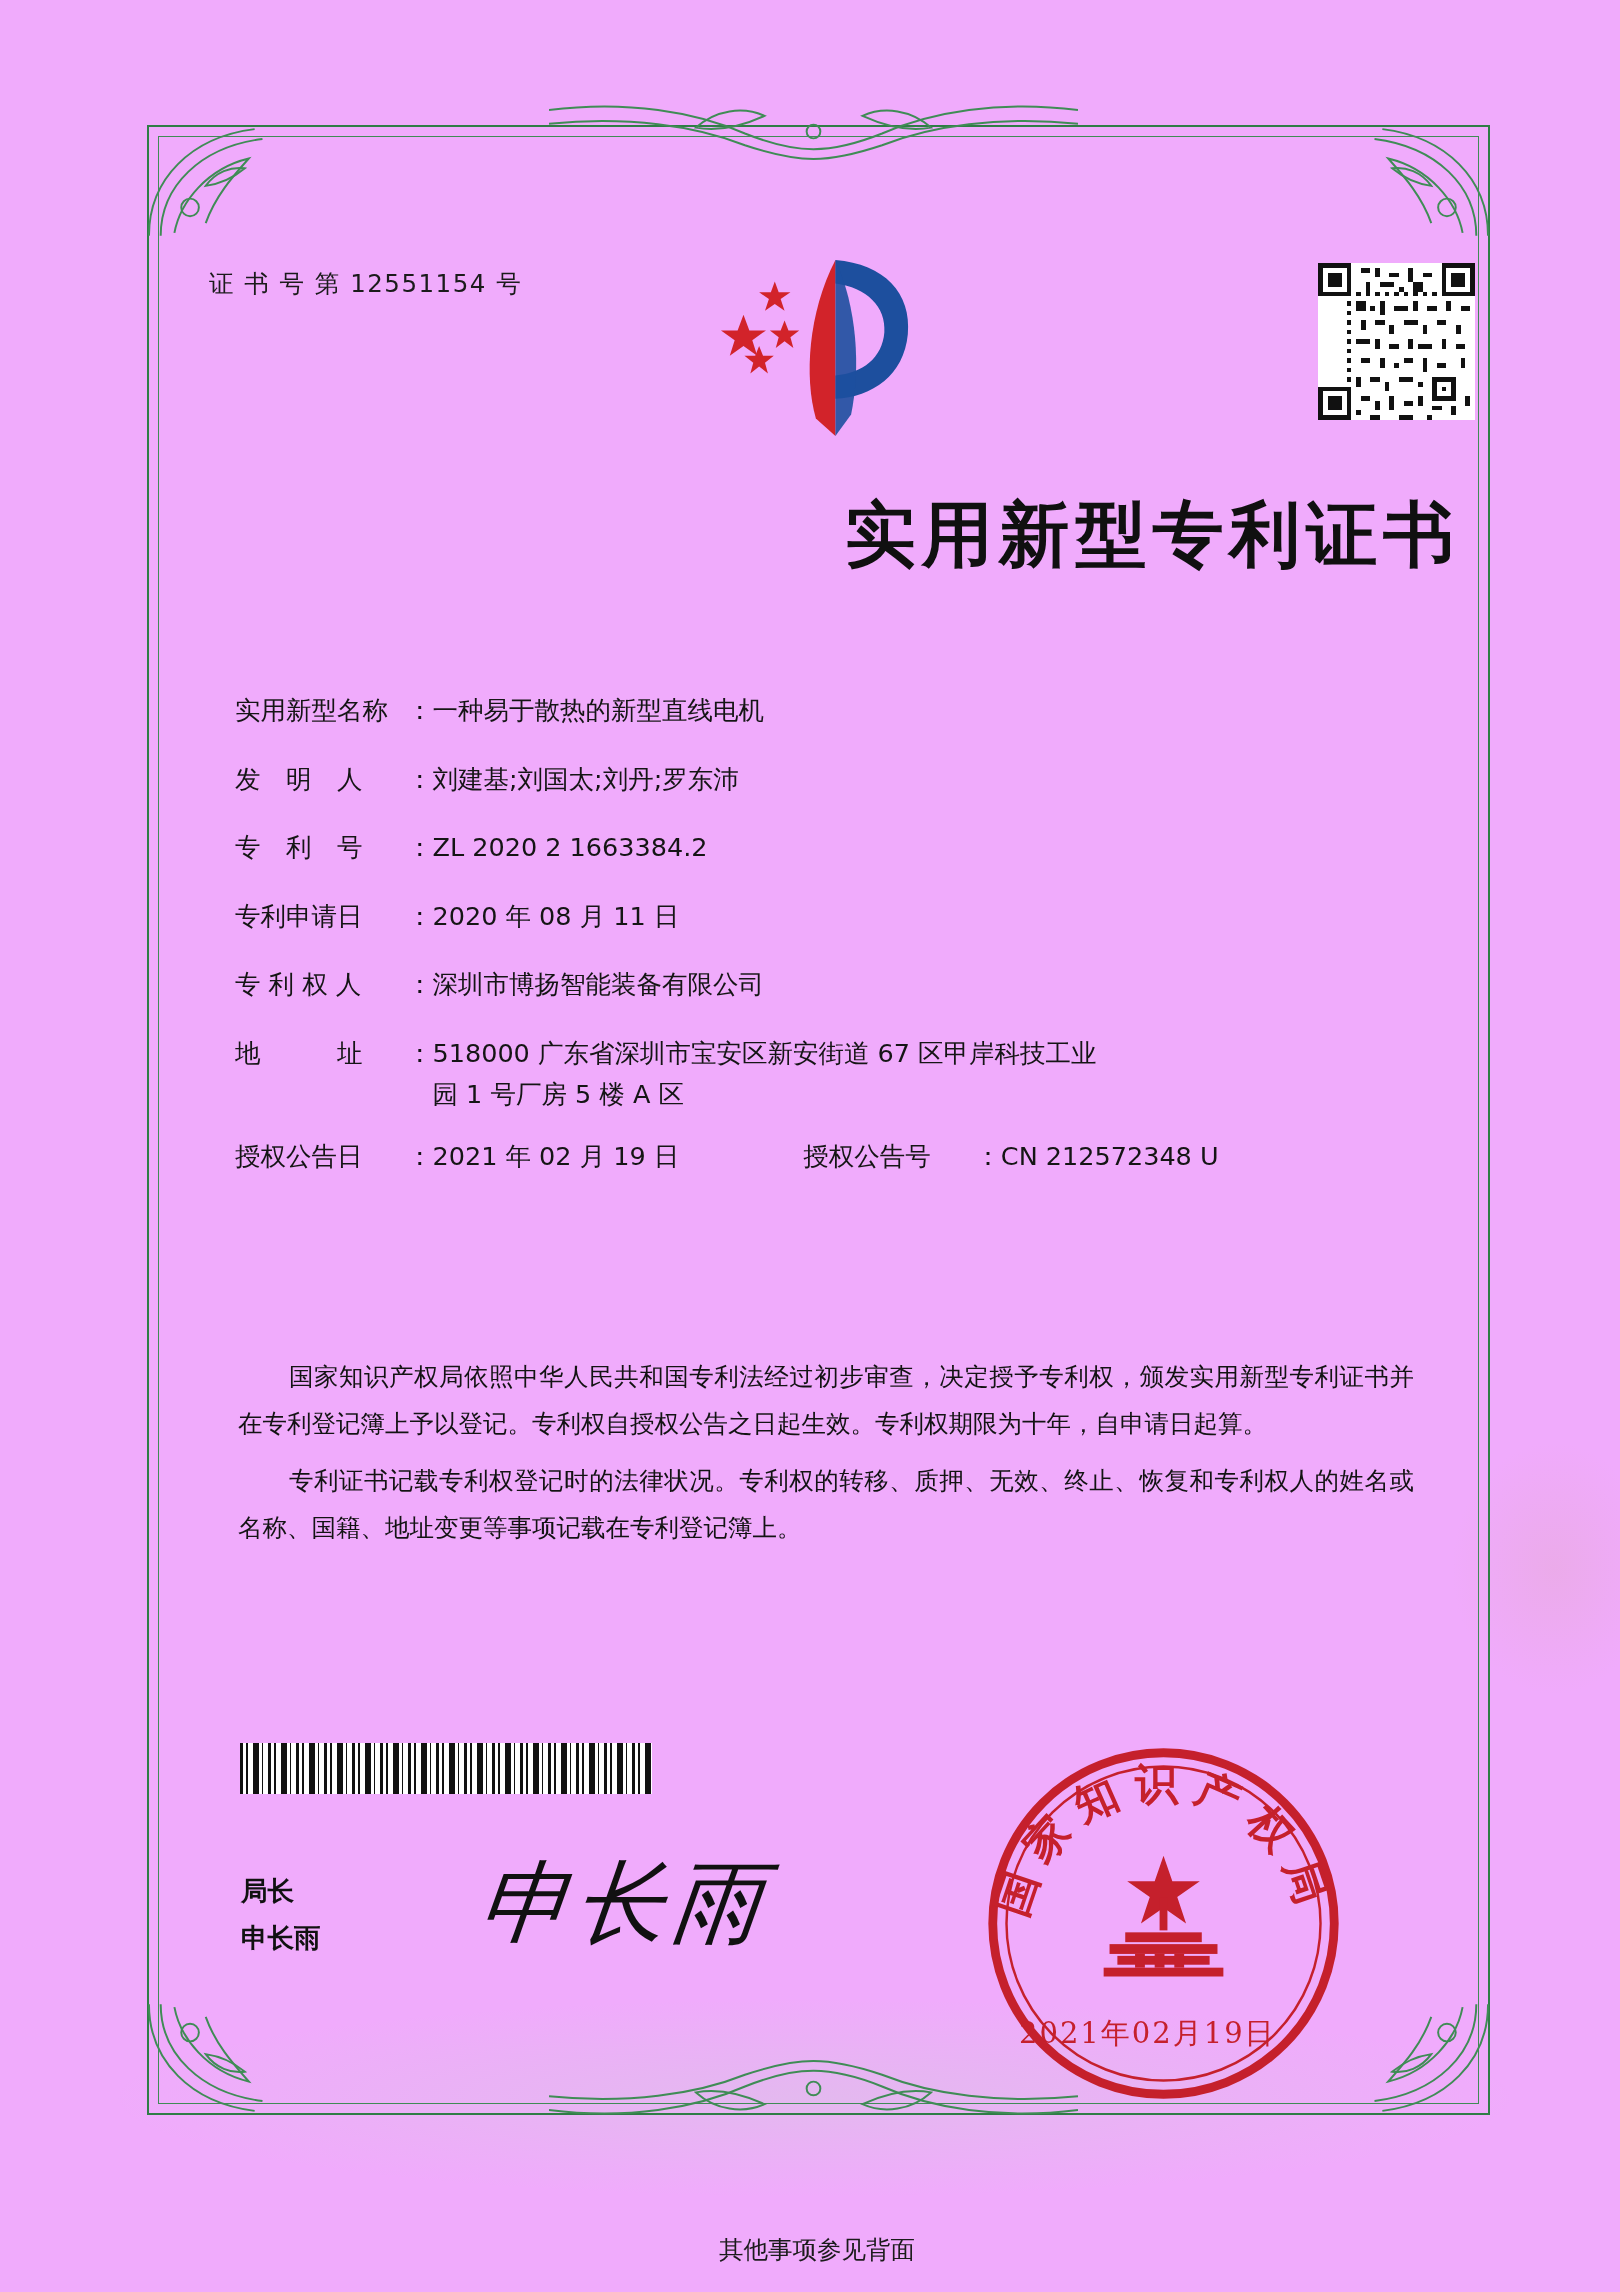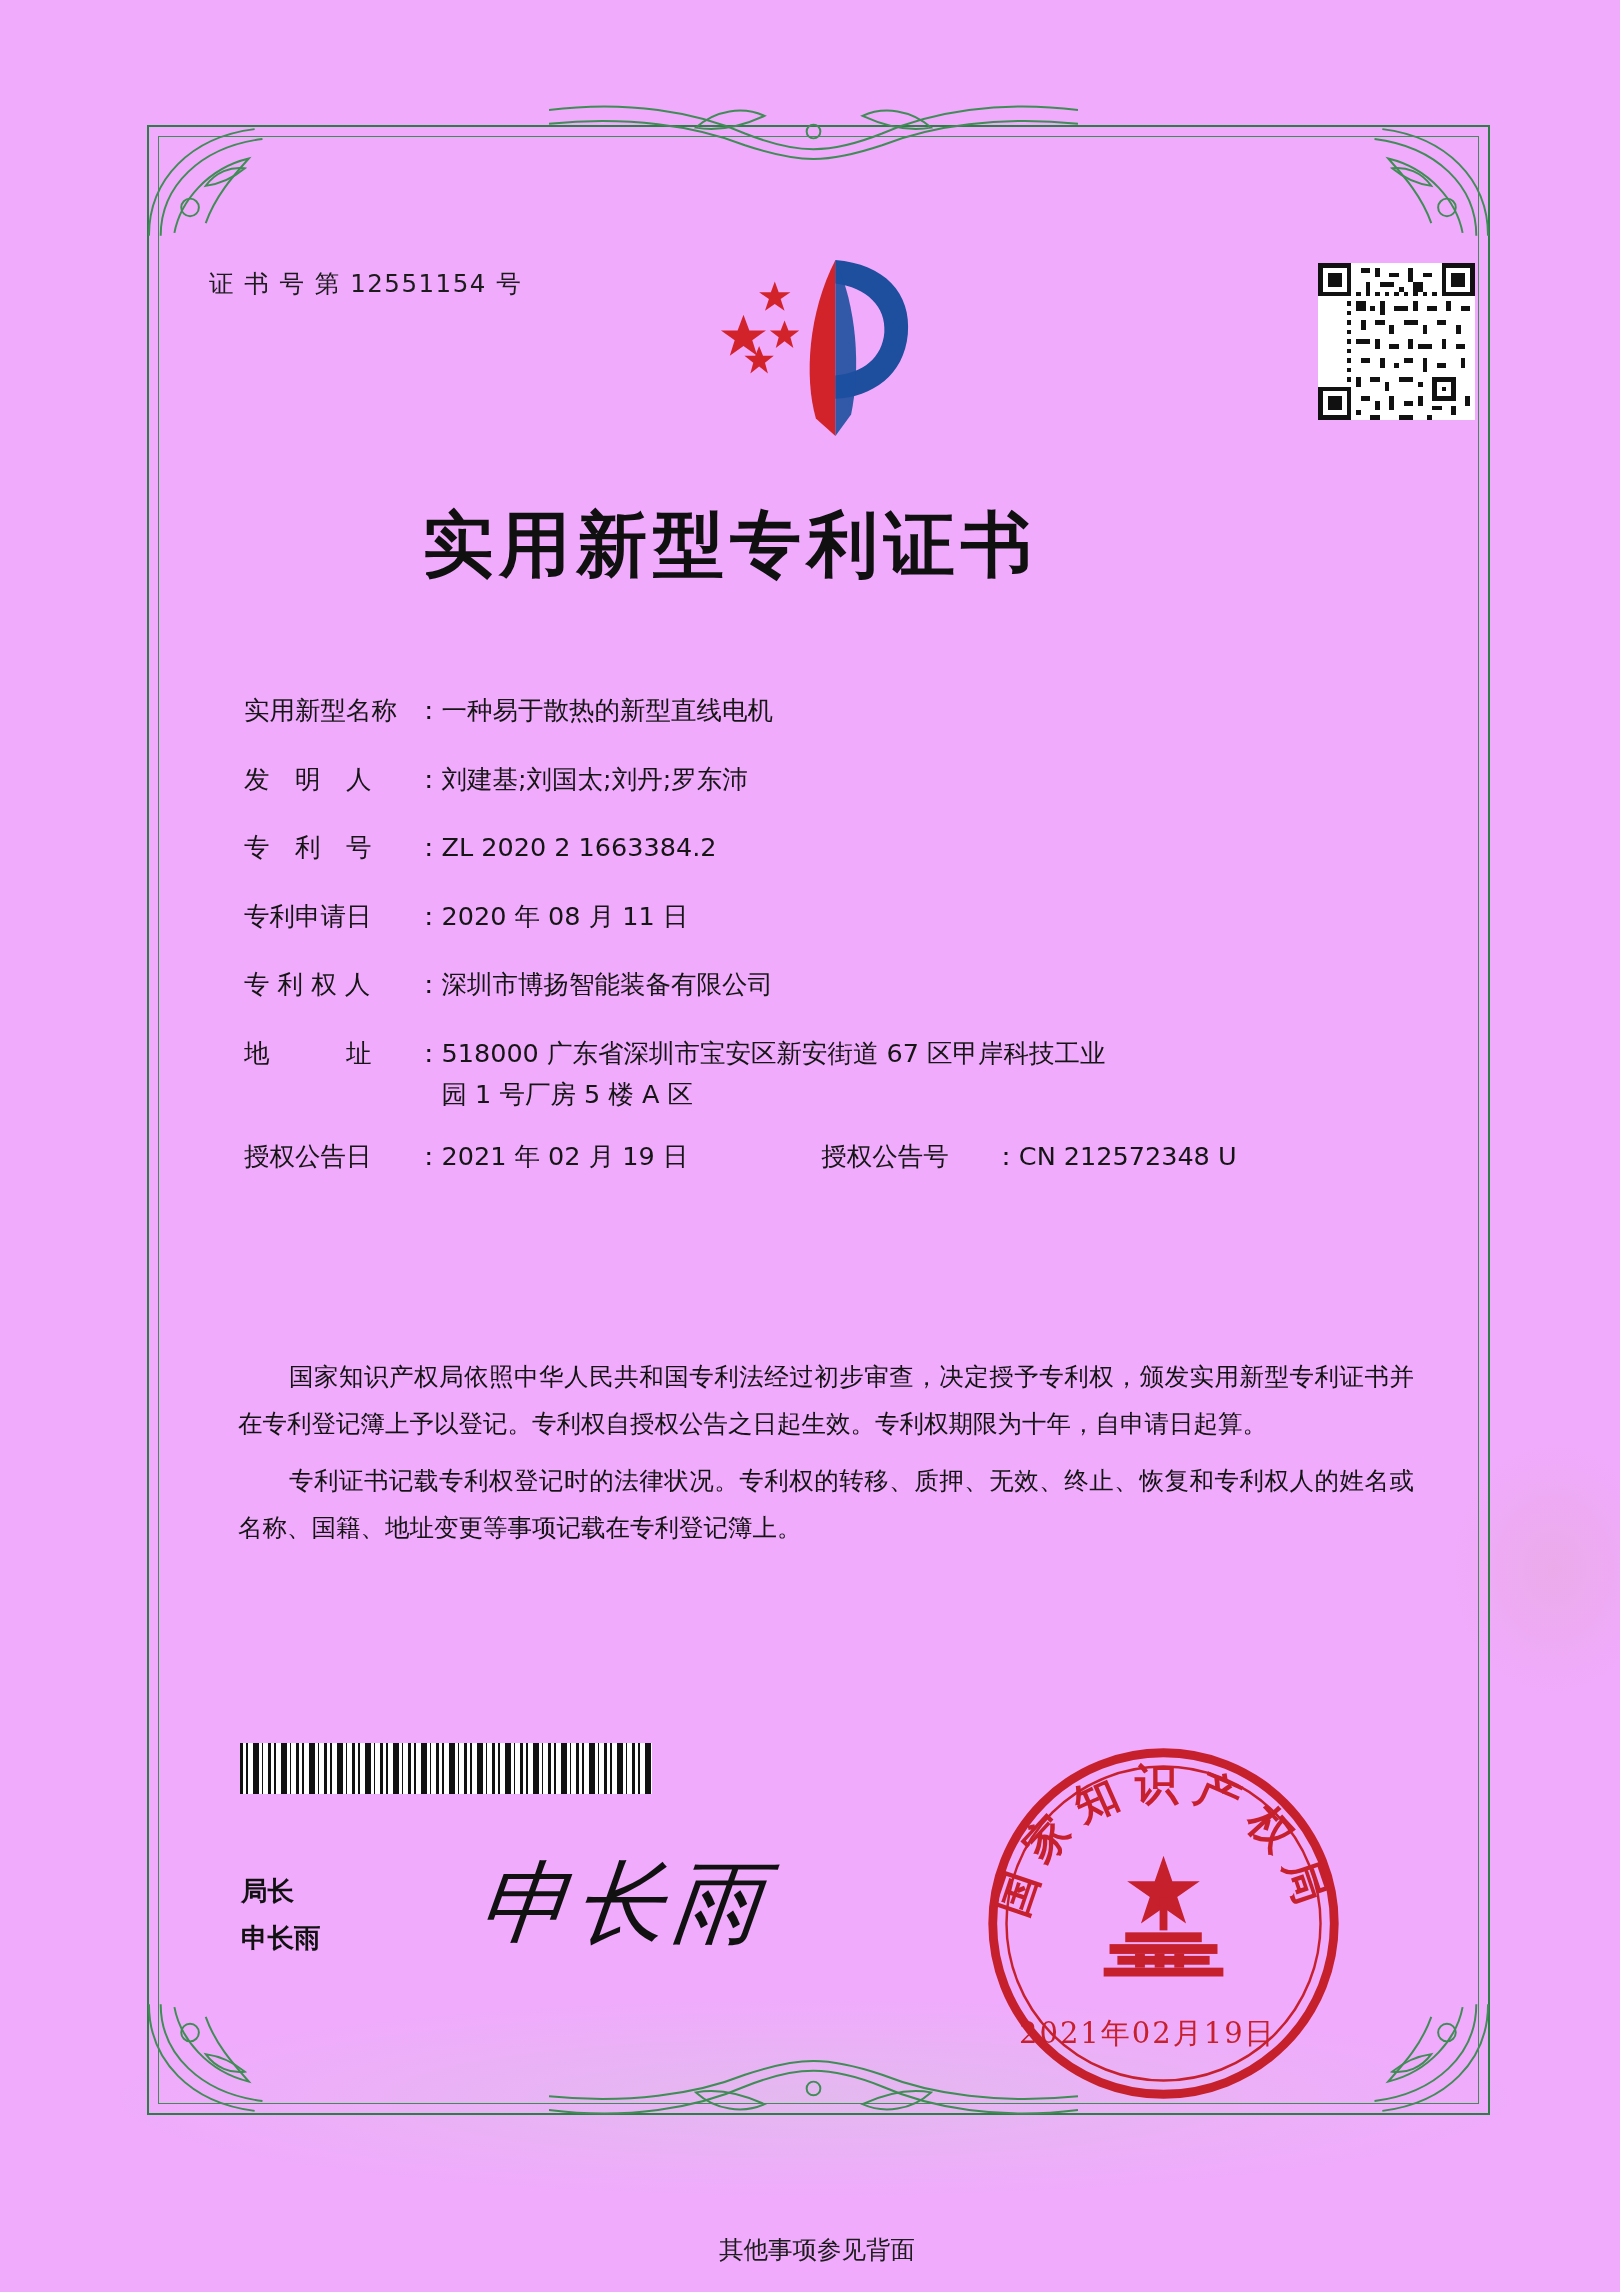--- a/index.html
+++ b/index.html
@@ -92,23 +92,23 @@
     left: 1318px;
     top: 263px;
     width: 157px;
     height: 157px;
   }
 
   
   .title {
     position: absolute;
     left: 0;
-    top: 498px;
+    top: 488px;
     width: 1460px;
-    text-align: center;
+    text-align: right;
     font-size: 71px;
     font-weight: bold;
     letter-spacing: 5.9px;
     font-family: "DejaVu Serif", "Liberation Serif", serif;
     color: #101010;
   }
 
   
   .fields {
     position: absolute;
@@ -123,21 +123,20 @@
     display: flex;
     align-items: flex-start;
     margin-bottom: 43px;
     white-space: nowrap;
   }
   .field-label {
     width: 172px;
     flex: 0 0 172px;
     display: flex;
     justify-content: space-between;
-    margin-left: 9px;
   }
   .field-colon {
     flex: 0 0 17.6px;
   }
   .field-value {
     flex: 1 1 auto;
     white-space: normal;
   }
   .field-value .line2 {
     display: block;

